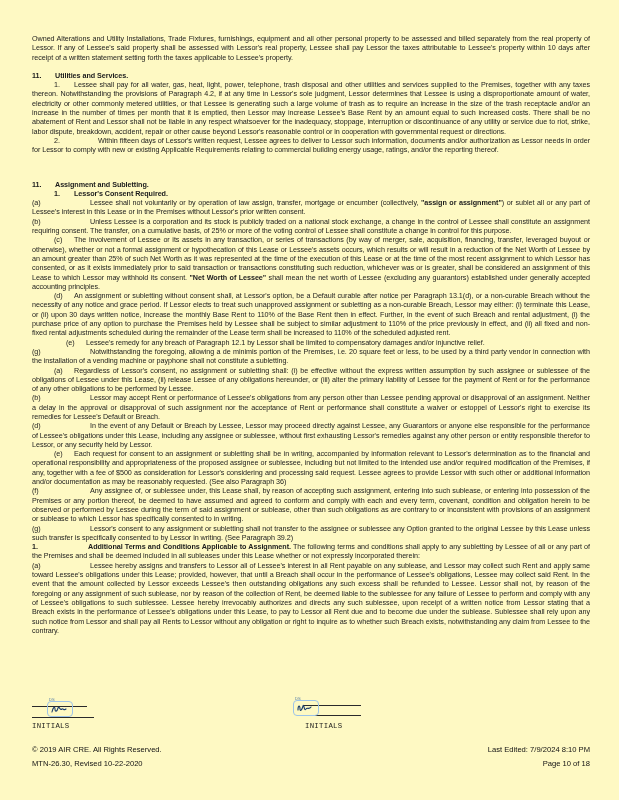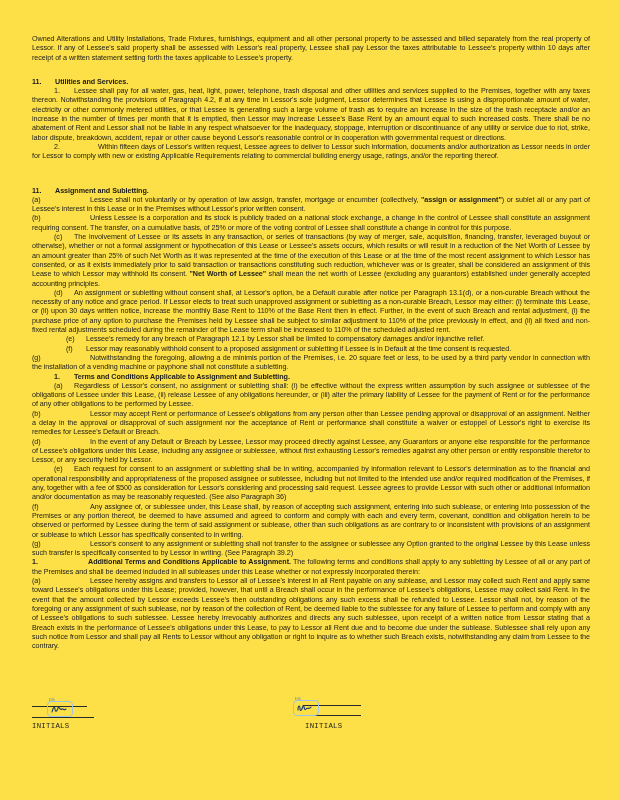--- a/index.html
+++ b/index.html
@@ -1,17 +1,17 @@
 <!DOCTYPE html>
 <html><head>
 <meta charset="utf-8">
 <style>
   html,body{margin:0;padding:0;background:#888;}
   #page{
-    position:relative;width:619px;height:800px;background:#fde047;
+    position:relative;width:619px;height:800px;background:#fef9c3;
     font-family:"Liberation Sans","DejaVu Sans",sans-serif;
     color:#1b1b1b;overflow:hidden;
   }
   #doc-body{
     position:absolute;left:32px;top:34px;width:558px;
     font-size:7.2px;line-height:9.3px;letter-spacing:-0.05px;
     text-align:justify;
   }
   #doc-body p{margin:0;}
   .lbl{display:inline-block;vertical-align:baseline;}
@@ -38,32 +38,31 @@
   .footer-left{float:left;text-align:left;}
   .footer-right{float:right;text-align:right;}
 </style>
 </head>
 <body>
 
 <div id="page">
 
   <div id="doc-body">
       <p>Owned Alterations and Utility Installations, Trade Fixtures, furnishings, equipment and all other personal property to be assessed and billed separately from the real property of Lessor.  If any of Lessee's said property shall be assessed with Lessor's real property, Lessee shall pay Lessor the taxes attributable to Lessee's property within 10 days after receipt of a written statement setting forth the taxes applicable to Lessee's property.</p>
-      <p style="margin-top: 15px;"><span class="lbl" style="margin-left: 0px; min-width: 23px; font-weight: bold;">11.</span><b>Utilities and Services.</b></p>
+      <p style="margin-top: 9px;"><span class="lbl" style="margin-left: 0px; min-width: 23px; font-weight: bold;">11.</span><b>Utilities and Services.</b></p>
       <p><span class="lbl" style="margin-left: 22px; min-width: 20px;">1.</span>Lessee shall pay for all water, gas, heat, light, power, telephone, trash disposal and other utilities and services supplied to the Premises, together with any taxes thereon.  Notwithstanding the provisions of Paragraph 4.2, if at any time in Lessor's sole judgment, Lessor determines that Lessee is using a disproportionate amount of water, electricity or other commonly metered utilities, or that Lessee is generating such a large volume of trash as to require an increase in the size of the trash receptacle and/or an increase in the number of times per month that it is emptied, then Lessor may increase Lessee's Base Rent by an amount equal to such increased costs.  There shall be no abatement of Rent and Lessor shall not be liable in any respect whatsoever for the inadequacy, stoppage, interruption or discontinuance of any utility or service due to riot, strike, labor dispute, breakdown, accident, repair or other cause beyond Lessor's reasonable control or in cooperation with governmental request or directions.</p>
       <p><span class="lbl" style="margin-left: 22px; min-width: 44px;">2.</span>Within fifteen days of Lessor's written request, Lessee agrees to deliver to Lessor such information, documents and/or authorization as Lessor needs in order for Lessor to comply with new or existing Applicable Requirements relating to commercial building energy usage, ratings, and/or the reporting thereof.</p>
       <p style="margin-top: 25px;"><span class="lbl" style="margin-left: 0px; min-width: 23px; font-weight: bold;">11.</span><b>Assignment and Subletting.</b></p>
+      <p><span class="lbl" style="margin-left: 22px; min-width: 20px; font-weight: bold;">1.</span><b>Lessor's Consent Required.</b></p>
       <p><span class="lbl" style="margin-left: 0px; min-width: 58px;">(a)</span>Lessee shall not voluntarily or by operation of law assign, transfer, mortgage or encumber (collectively, <b>"assign or assignment"</b>) or sublet all or any part of Lessee's interest in this Lease or in the Premises without Lessor's prior written consent.</p>
       <p><span class="lbl" style="margin-left: 0px; min-width: 58px;">(b)</span>Unless Lessee is a corporation and its stock is publicly traded on a national stock exchange, a change in the control of Lessee shall constitute an assignment requiring consent.  The transfer, on a cumulative basis, of 25% or more of the voting control of Lessee shall constitute a change in control for this purpose.</p>
       <p><span class="lbl" style="margin-left: 22px; min-width: 20px;">(c)</span>The involvement of Lessee or its assets in any transaction, or series of transactions (by way of merger, sale, acquisition, financing, transfer, leveraged buyout or otherwise), whether or not a formal assignment or hypothecation of this Lease or Lessee's assets occurs, which results or will result in a reduction of the Net Worth of Lessee by an amount greater than 25% of such Net Worth as it was represented at the time of the execution of this Lease or at the time of the most recent assignment to which Lessor has consented, or as it exists immediately prior to said transaction or transactions constituting such reduction, whichever was or is greater, shall be considered an assignment of this Lease to which Lessor may withhold its consent.  <b>"Net Worth of Lessee"</b> shall mean the net worth of Lessee (excluding any guarantors) established under generally accepted accounting principles.</p>
       <p><span class="lbl" style="margin-left: 22px; min-width: 20px;">(d)</span>An assignment or subletting without consent shall, at Lessor's option, be a Default curable after notice per Paragraph 13.1(d), or a non-curable Breach without the necessity of any notice and grace period.  If Lessor elects to treat such unapproved assignment or subletting as a non-curable Breach, Lessor may either: (i) terminate this Lease, or (ii) upon 30 days written notice, increase the monthly Base Rent to 110% of the Base Rent then in effect.  Further, in the event of such Breach and rental adjustment, (i) the purchase price of any option to purchase the Premises held by Lessee shall be subject to similar adjustment to 110% of the price previously in effect, and (ii) all fixed and non-fixed rental adjustments scheduled during the remainder of the Lease term shall be increased to 110% of the scheduled adjusted rent.</p>
       <p><span class="lbl" style="margin-left: 34px; min-width: 20px;">(e)</span>Lessee's remedy for any breach of Paragraph 12.1 by Lessor shall be limited to compensatory damages and/or injunctive relief.</p>
-      <p><span class="lbl" style="margin-left: 34px; min-width: 20px;">(f)</span>Lessor may reasonably withhold consent to a proposed assignment or subletting if Lessee is in Default at the time consent is requested.</p>
       <p><span class="lbl" style="margin-left: 0px; min-width: 58px;">(g)</span>Notwithstanding the foregoing, allowing a de minimis portion of the Premises, i.e. 20 square feet or less, to be used by a third party vendor in connection with the installation of a vending machine or payphone shall not constitute a subletting.</p>
-      <p><span class="lbl" style="margin-left: 22px; min-width: 20px; font-weight: bold;">1.</span><b>Terms and Conditions Applicable to Assignment and Subletting.</b></p>
       <p><span class="lbl" style="margin-left: 22px; min-width: 20px;">(a)</span>Regardless of Lessor's consent, no assignment or subletting shall:  (i) be effective without the express written assumption by such assignee or sublessee of the obligations of Lessee under this Lease, (ii) release Lessee of any obligations hereunder, or (iii) alter the primary liability of Lessee for the payment of Rent or for the performance of any other obligations to be performed by Lessee.</p>
       <p><span class="lbl" style="margin-left: 0px; min-width: 58px;">(b)</span>Lessor may accept Rent or performance of Lessee's obligations from any person other than Lessee pending approval or disapproval of an assignment.  Neither a delay in the approval or disapproval of such assignment nor the acceptance of Rent or performance shall constitute a waiver or estoppel of Lessor's right to exercise its remedies for Lessee's Default or Breach.</p>
       <p><span class="lbl" style="margin-left: 0px; min-width: 58px;">(d)</span>In the event of any Default or Breach by Lessee, Lessor may proceed directly against Lessee, any Guarantors or anyone else responsible for the performance of Lessee's obligations under this Lease, including any assignee or sublessee, without first exhausting Lessor's remedies against any other person or entity responsible therefor to Lessor, or any security held by Lessor.</p>
       <p><span class="lbl" style="margin-left: 22px; min-width: 20px;">(e)</span>Each request for consent to an assignment or subletting shall be in writing, accompanied by information relevant to Lessor's determination as to the financial and operational responsibility and appropriateness of the proposed assignee or sublessee, including but not limited to the intended use and/or required modification of the Premises, if any, together with a fee of $500 as consideration for Lessor's considering and processing said request.  Lessee agrees to provide Lessor with such other or additional information and/or documentation as may be reasonably requested. (See also Paragraph 36)</p>
       <p><span class="lbl" style="margin-left: 0px; min-width: 58px;">(f)</span>Any assignee of, or sublessee under, this Lease shall, by reason of accepting such assignment, entering into such sublease, or entering into possession of the Premises or any portion thereof, be deemed to have assumed and agreed to conform and comply with each and every term, covenant, condition and obligation herein to be observed or performed by Lessee during the term of said assignment or sublease, other than such obligations as are contrary to or inconsistent with provisions of an assignment or sublease to which Lessor has specifically consented to in writing.</p>
       <p><span class="lbl" style="margin-left: 0px; min-width: 58px;">(g)</span>Lessor's consent to any assignment or subletting shall not transfer to the assignee or sublessee any Option granted to the original Lessee by this Lease unless such transfer is specifically consented to by Lessor in writing.  (See Paragraph 39.2)</p>
       <p><span class="lbl" style="margin-left: 0px; min-width: 56px; font-weight: bold;">1.</span><b>Additional Terms and Conditions Applicable to Assignment.</b>  The following terms and conditions shall apply to any subletting by Lessee of all or any part of the Premises and shall be deemed included in all subleases under this Lease whether or not expressly incorporated therein:</p>
       <p><span class="lbl" style="margin-left: 0px; min-width: 58px;">(a)</span>Lessee hereby assigns and transfers to Lessor all of Lessee's interest in all Rent payable on any sublease, and Lessor may collect such Rent and apply same toward Lessee's obligations under this Lease; provided, however, that until a Breach shall occur in the performance of Lessee's obligations, Lessee may collect said Rent.  In the event that the amount collected by Lessor exceeds Lessee's then outstanding obligations any such excess shall be refunded to Lessee.  Lessor shall not, by reason of the foregoing or any assignment of such sublease, nor by reason of the collection of Rent, be deemed liable to the sublessee for any failure of Lessee to perform and comply with any of Lessee's obligations to such sublessee.  Lessee hereby irrevocably authorizes and directs any such sublessee, upon receipt of a written notice from Lessor stating that a Breach exists in the performance of Lessee's obligations under this Lease, to pay to Lessor all Rent due and to become due under the sublease.  Sublessee shall rely upon any such notice from Lessor and shall pay all Rents to Lessor without any obligation or right to inquire as to whether such Breach exists, notwithstanding any claim from Lessee to the contrary.</p>
     </div>
 
@@ -85,14 +84,24 @@
       <div class="stamp" style="left:0px;top:0px;">
         <span class="ds-tag">DS</span>
         <svg width="24" height="14" viewBox="0 0 24 14">
           <path d="M4,9 C4,4 6,4 6,8 C6,11 8,9 9,5 C10,2 10,11 12,8 C13,6 15,9 17,6" fill="none" stroke="#1c3f6e" stroke-width="1.1" stroke-linecap="round"></path>
         </svg>
       </div>
       <span class="initials-label" style="left:12px;">INITIALS</span>
     </div>
   </div>
 
+  <div id="footer">
+    <div class="footer-left">
+      <div>© 2019 AIR CRE.  All Rights Reserved.</div>
+      <div>MTN-26.30, Revised 10-22-2020</div>
+    </div>
+    <div class="footer-right">
+      <div>Last Edited: 7/9/2024 8:10 PM</div>
+      <div>Page 10 of 18</div>
+    </div>
+  </div>
 
 </div>
 
 </body></html>

